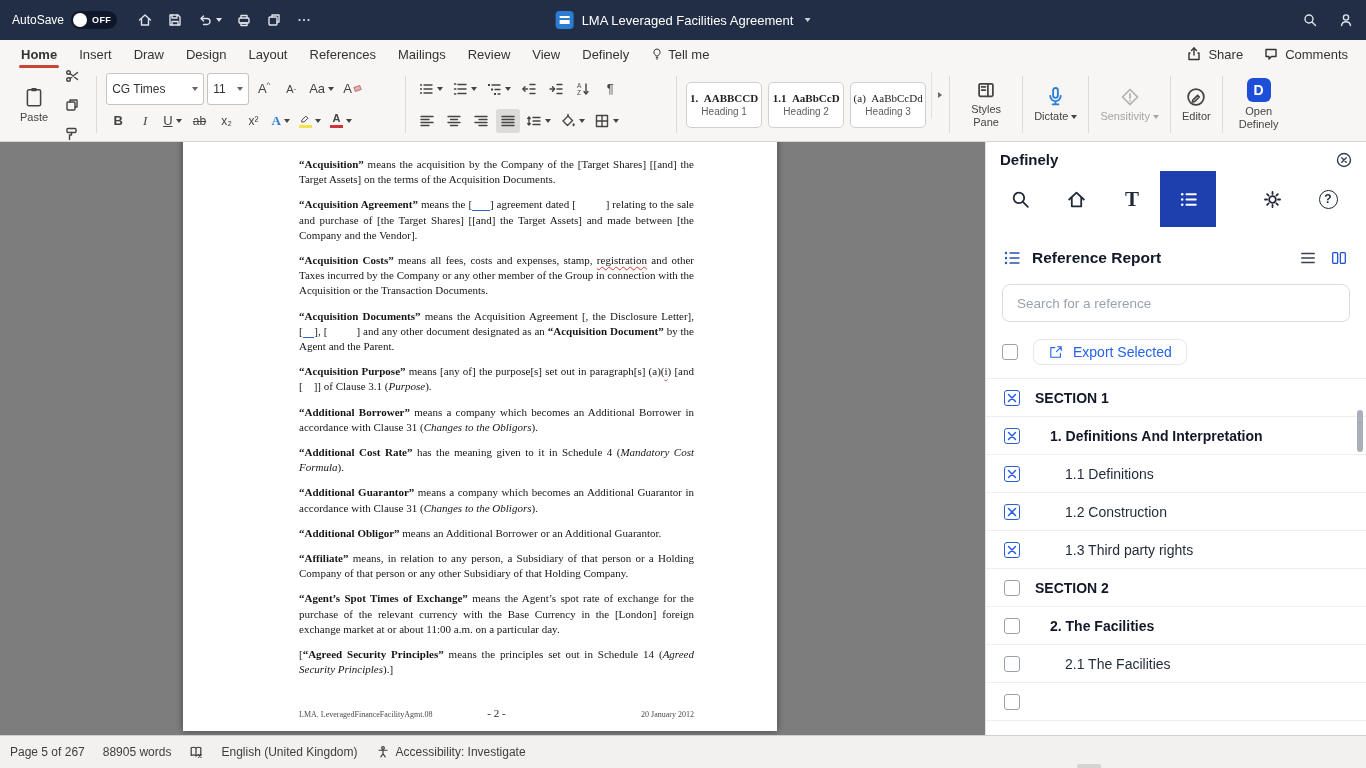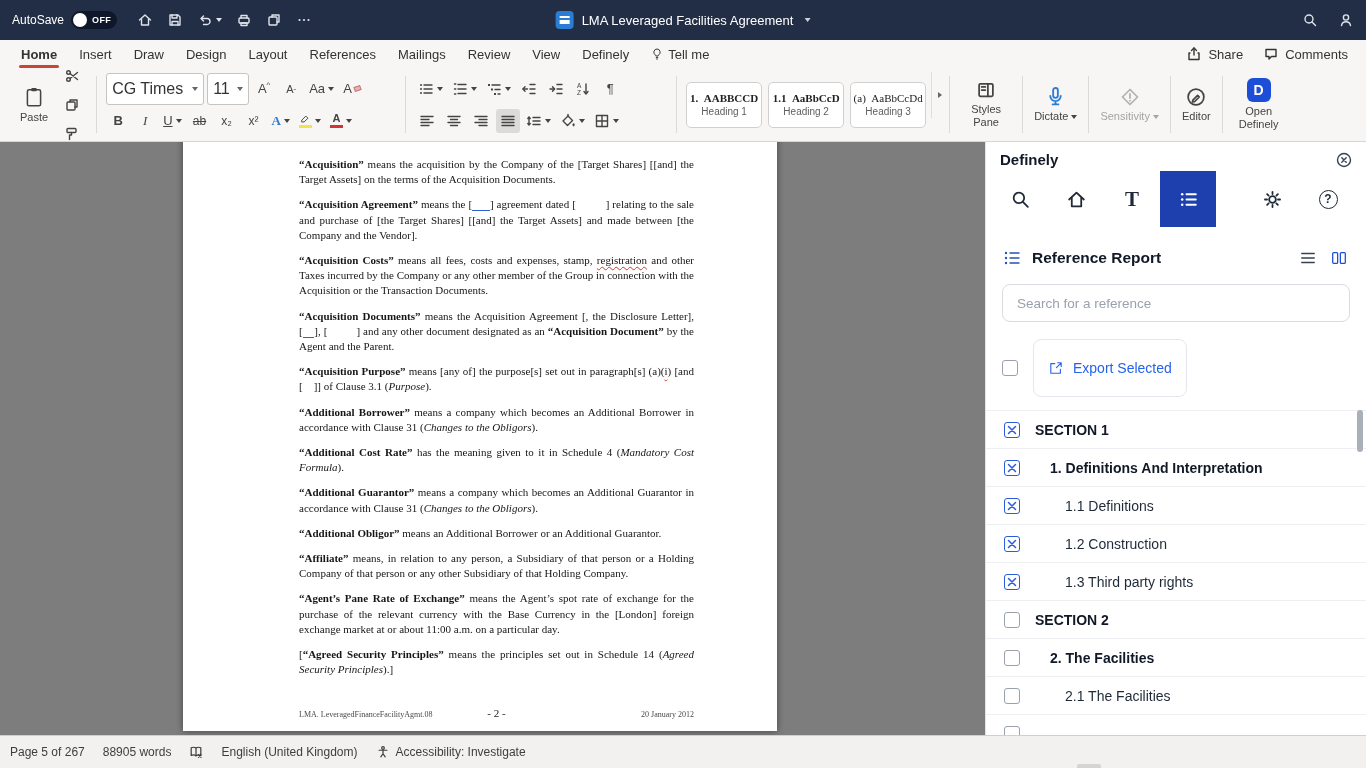--- a/index.html
+++ b/index.html
@@ -46,21 +46,21 @@
   .rsep{width:1px;background:#dcdad8;margin:4px 4px;}
   .rgroup{display:flex;flex-direction:column;justify-content:center;gap:3px;padding:0 5px;}
   .rrow{display:flex;align-items:center;gap:3px;height:29px;}
   .rbtn{display:flex;align-items:center;justify-content:center;min-width:24px;height:24px;border-radius:3px;font-size:13px;color:#454442;padding:0 3px;}
   .rbtn.pressed{background:#dddbd9;}
   .glyph{font-size:13px;}
   .clip{flex-direction:row;display:flex;align-items:center;gap:6px;padding:0 8px;}
   .paste{display:flex;flex-direction:column;align-items:center;justify-content:center;gap:3px;font-size:11px;padding:2px 6px;}
   .paste .ic{width:22px;height:22px;}
   .mini-col{display:flex;flex-direction:column;gap:5px;}
-  .combo{height:32px;border:1px solid #c6c4c2;background:#fff;border-radius:3px;display:flex;align-items:center;font-size:16px;color:#333;padding:0 5px;gap:6px;}
+  .combo{height:32px;border:1px solid #c6c4c2;background:#fff;border-radius:3px;display:flex;align-items:center;font-size:12px;color:#333;padding:0 5px;gap:6px;}
   .combo .caret{margin-left:auto;color:#666;}
   .eraser{display:inline-block;width:7px;height:5px;background:#e9b2b2;border:1px solid #c07c7c;transform:rotate(-20deg);margin-left:2px;}
   .bar{display:block;width:13px;height:3px;margin-top:1px;}
   .stack{display:flex;flex-direction:column;align-items:center;justify-content:center;line-height:1;}
   .bigbtn{display:flex;flex-direction:column;align-items:center;justify-content:center;gap:3px;padding:2px 7px;font-size:11px;color:#454442;text-align:center;line-height:1.15;}
   .bigbtn .lbl2{width:50px;}
   .bigbtn.disabled{color:#a6a4a2;}
   .scards{display:flex;align-items:center;gap:6px;}
   .scard{width:76px;height:46px;background:#fff;border:1px solid #d2d0ce;border-radius:5px;display:flex;flex-direction:column;align-items:center;justify-content:center;gap:2px;}
   .scard .sample{font-family:"Liberation Serif",serif;font-size:11px;color:#222;white-space:nowrap;}
@@ -104,21 +104,21 @@
   .report-title{font-size:15.5px;font-weight:700;flex:1;}
   .rh-icons{display:flex;align-items:center;gap:13px;}
   .searchbox{margin:16px 16px 0;height:38px;border:1px solid #d9dce1;border-radius:8px;display:flex;align-items:center;padding:0 12px;}
   .searchbox input{border:0;outline:0;width:100%;font-size:13.5px;color:#111827;font-family:inherit;background:transparent;}
   .searchbox input::placeholder{color:#9aa1ad;}
   .exportrow{display:flex;align-items:center;margin:17px 16px 13px;gap:15px;}
   .chk{width:16px;height:16px;border:1.5px solid #9aa1ad;border-radius:3px;flex:none;position:relative;background:#fff;}
   .chk.checked{border-color:#2b5cd9;}
   .chk.checked svg{position:absolute;inset:2px;}
   .chk.checked svg path{stroke:#2b5cd9;stroke-width:1.5;stroke-linecap:round;fill:none;}
-  .exportbtn{display:flex;align-items:center;gap:9px;border:1px solid #e4e7ec;border-radius:8px;padding:20px 14px;color:#2563eb;font-size:14px;font-weight:500;}
+  .exportbtn{display:flex;align-items:center;gap:9px;border:1px solid #e4e7ec;border-radius:8px;padding:4px 14px;color:#2563eb;font-size:14px;font-weight:500;}
   .exportbtn .ic{width:16px;height:16px;}
   .rows{border-top:1px solid #edeff2;overflow:hidden;}
   .refrow{height:38px;display:flex;align-items:center;border-bottom:1px solid #edeff2;padding-left:18px;}
   .refrow .rlabel{font-size:14px;color:#1f2937;margin-left:15px;}
   .refrow.lvl1 .rlabel{margin-left:30px;}
   .refrow.lvl2 .rlabel{margin-left:45px;}
   .refrow.boldrow .rlabel{font-weight:700;color:#111827;}
   .scrollthumb{position:absolute;right:3px;top:268px;width:6px;height:42px;border-radius:3px;background:#aab0b9;}
 
   
@@ -540,21 +540,21 @@
             <p><span class="b">“Acquisition”</span><span> means the acquisition by the Company of the [Target Shares] [[and] the Target Assets] on the terms of the Acquisition Documents.</span></p>
             <p><span class="b">“Acquisition Agreement”</span><span> means the [</span><span class="u-blue">&nbsp;&nbsp;&nbsp;&nbsp;&nbsp;&nbsp;</span><span>] agreement dated [&nbsp;&nbsp;&nbsp;&nbsp;&nbsp;&nbsp;&nbsp;&nbsp;&nbsp;&nbsp;] relating to the sale and purchase of [the Target Shares] [[and] the Target Assets] and made between [the Company and the Vendor].</span></p>
             <p><span class="b">“Acquisition Costs”</span><span> means all fees, costs and expenses, stamp, </span><span class="u-red">registration</span><span> and other Taxes incurred by the Company or any other member of the Group in connection with the Acquisition or the Transaction Documents.</span></p>
             <p><span class="b">“Acquisition Documents”</span><span> means the Acquisition Agreement [, the Disclosure Letter], [</span><span class="u-blue">&nbsp;&nbsp;&nbsp;&nbsp;</span><span>], [&nbsp;&nbsp;&nbsp;&nbsp;&nbsp;&nbsp;&nbsp;&nbsp;&nbsp;&nbsp;] and any other document designated as an </span><span class="b">“Acquisition Document”</span><span> by the Agent and the Parent.</span></p>
             <p><span class="b">“Acquisition Purpose”</span><span> means [any of] the purpose[s] set out in paragraph[s] (a)(</span><span class="u-red">i</span><span>) [and [&nbsp;&nbsp;&nbsp;&nbsp;]] of Clause 3.1 (</span><span class="i">Purpose</span><span>).</span></p>
             <p><span class="b">“Additional Borrower”</span><span> means a company which becomes an Additional Borrower in accordance with Clause 31 (</span><span class="i">Changes to the Obligors</span><span>).</span></p>
             <p><span class="b">“Additional Cost Rate”</span><span> has the meaning given to it in Schedule 4 (</span><span class="i">Mandatory Cost Formula</span><span>).</span></p>
             <p><span class="b">“Additional Guarantor”</span><span> means a company which becomes an Additional Guarantor in accordance with Clause 31 (</span><span class="i">Changes to the Obligors</span><span>).</span></p>
             <p><span class="b">“Additional Obligor”</span><span> means an Additional Borrower or an Additional Guarantor.</span></p>
             <p><span class="b">“Affiliate”</span><span> means, in relation to any person, a Subsidiary of that person or a Holding Company of that person or any other Subsidiary of that Holding Company.</span></p>
-            <p><span class="b">“Agent’s Pane Rate of Exchange”</span><span> means the Agent’s spot rate of exchange for the purchase of the relevant currency with the Base Currency in the [London] foreign exchange market at or about 11:00 a.m. on a particular day.</span></p>
+            <p><span class="b">“Agent’s Spot Times of Exchange”</span><span> means the Agent’s spot rate of exchange for the purchase of the relevant currency with the Base Currency in the [London] foreign exchange market at or about 11:00 a.m. on a particular day.</span></p>
             <p><span>[</span><span class="b">“Agreed Security Principles”</span><span> means the principles set out in Schedule 14 (</span><span class="i">Agreed Security Principles</span><span>).]</span></p>
           </div>
         <div class="pagefooter">
           <span class="pf-left">LMA. LeveragedFinanceFacilityAgmt.08</span>
           <span class="pf-center">- 2 -</span>
           <span class="pf-right">20 January 2012</span>
         </div>
       </div>
     </div>
 

